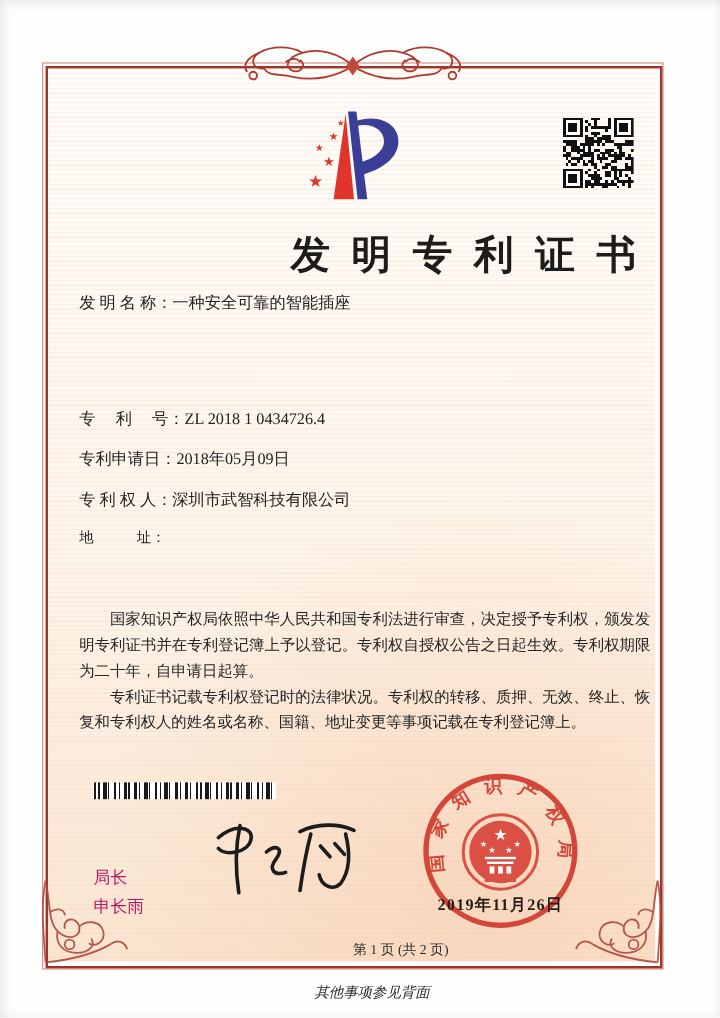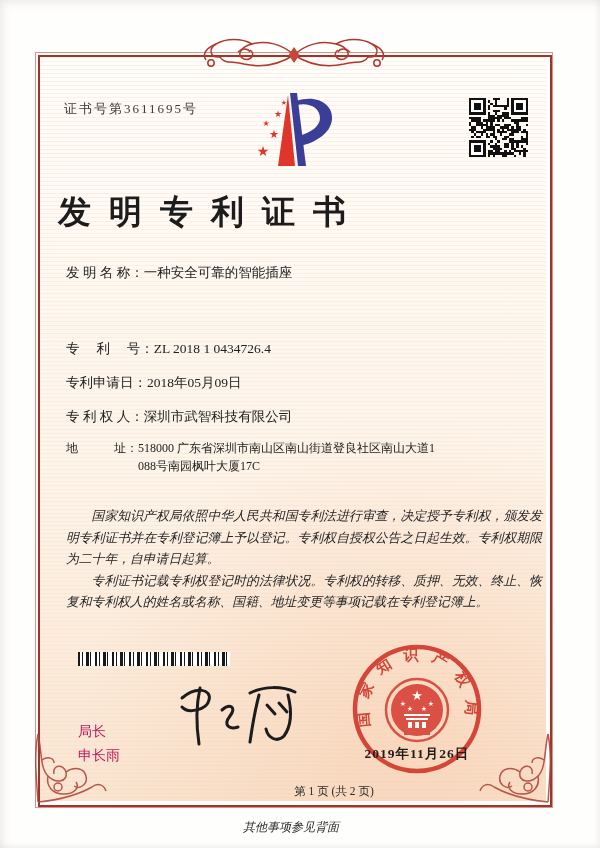--- a/index.html
+++ b/index.html
@@ -12,41 +12,41 @@
     background:
       radial-gradient(circle at 72% 92%, rgba(246,196,160,.45), rgba(246,196,160,0) 42%),
       linear-gradient(180deg, rgba(255,250,244,0) 0%, rgba(250,224,198,.30) 55%, rgba(246,213,182,.60) 100%),
       repeating-linear-gradient(180deg, rgba(230,176,138,.16) 0 1px, rgba(255,255,255,0) 1px 4px),
       #fffdfa;}
   .frame-thin{left:35px;top:52px;width:516px;height:754px;border:1px solid #d9938a;}
   .frame-thick{left:38px;top:55px;width:510px;height:748px;border:2px solid #9c352c;}
   .cert-no{left:64px;top:100px;font-size:13px;letter-spacing:2px;color:#3a3a3a;}
   .qr{left:469px;top:98px;width:59px;height:59px;}
   .logo{left:238px;top:88px;width:100px;height:86px;}
-  .title{left:40px;top:190px;width:508px;text-align:left;font-size:33px;font-weight:bold;
+  .title{left:40px;top:190px;width:508px;text-align:right;font-size:33px;font-weight:bold;
          letter-spacing:18px;text-indent:18px;color:#1c1c1c;}
   .row{left:66px;font-size:13.5px;white-space:pre;color:#222;}
   .row .lab{display:inline-block;white-space:pre;}
   .addr-wrap{left:66px;font-size:12px;display:flex;color:#222;}
   .addr-wrap .lab{white-space:pre;}
   .addr-lines div{line-height:17.5px;white-space:pre;}
   .legal{left:66px;top:506px;width:476px;font-size:12.8px;line-height:21.5px;
-         font-style:italic;text-align:justify;color:#242424;}
+         text-align:justify;color:#242424;}
   .legal p{margin:0;text-indent:2em;}
   .barcode{left:78px;top:652px;width:152px;height:14px;
     background:repeating-linear-gradient(90deg,#191919 0 2px,#fff 2px 4px,#191919 4px 5px,
       #fff 5px 8px,#191919 8px 11px,#fff 11px 12px,#191919 12px 13px,#fff 13px 17px);}
   .signer{left:78px;top:699px;font-family:Liberation Sans, sans-serif;font-size:14px;
           font-weight:500;color:#be185d;line-height:24px;margin-top:20px;}
   .signature{left:162px;top:676px;width:148px;height:82px;}
   .seal{left:348px;top:640px;width:138px;height:138px;opacity:.92;}
   .seal-date{left:342px;top:745px;width:150px;text-align:center;font-size:13.5px;
              letter-spacing:1px;font-weight:bold;color:#241c19;}
   .page-num{left:40px;top:784px;width:588px;text-align:center;font-size:11.5px;color:#2c2c2c;}
-  .back-note{left:37px;top:819px;width:508px;text-align:center;font-size:12px;
+  .back-note{left:56px;top:819px;width:508px;text-align:center;font-size:12px;
              font-style:italic;color:#2c2c2c;}
   .orn-top{left:196px;top:36px;width:196px;height:40px;}
   .orn-bl{left:28px;top:730px;width:82px;height:84px;}
   .orn-br{left:476px;top:730px;width:82px;height:84px;transform:scaleX(-1);}
 </style>
 </head>
 <body>
 
 <div class="page">
 
@@ -94,21 +94,20 @@
       <path d="M10,4 C6,24 8,44 10,72"></path>
       <path d="M10,72 C30,70 48,66 64,57"></path>
       <path d="M20,46 C18,56 24,64 36,64 C46,64 52,58 48,52"></path>
       <circle cx="30" cy="57" r="4"></circle>
       <path d="M38,42 C46,36 56,38 58,46 C60,54 52,60 46,56"></path>
       <path d="M64,57 C70,52 76,55 78,61"></path>
       <path d="M14,30 C20,26 26,28 26,33"></path>
     </g>
   </svg>
 
-  <div class="abs cert-no">证书号第3611695号</div>
 
   <svg class="abs logo" viewBox="0 0 100 86">
     <polygon points="50,7 57,78 40,78" fill="#e0352b"></polygon>
     <polygon points="52,5 59,5 68,78 60,78" fill="#3a3e96"></polygon>
     <path d="M58,13 C80,6 95,17 94,31 C93,46 76,55 62,58 L60,48 C73,45 82,38 82,30 C82,19 70,14 59,17 Z" fill="#3a3e96"></path>
     <g fill="#e0352b" text-anchor="middle" font-family="DejaVu Sans, sans-serif">
       <text x="46" y="17" font-size="7">★</text>
       <text x="40" y="29" font-size="9">★</text>
       <text x="28" y="38" font-size="8">★</text>
       <text x="36" y="50" font-size="11">★</text>
@@ -357,31 +356,27 @@
         <rect x="19" y="1" width="5" height="5" fill="#fff"></rect>
         <rect x="20" y="2" width="3" height="3" fill="#111"></rect>
         <rect x="0" y="18" width="7" height="7" fill="#111"></rect>
         <rect x="1" y="19" width="5" height="5" fill="#fff"></rect>
         <rect x="2" y="20" width="3" height="3" fill="#111"></rect>
       </svg>
   </div>
 
   <div class="abs title">发明专利证书</div>
 
-  <div class="abs row" style="top:264px"><span class="lab">发 明 名 称：</span><span>一种安全可靠的智能插座</span></div>
+  <div class="abs row" style="top:244px"><span class="lab">发 明 名 称：</span><span>一种安全可靠的智能插座</span></div>
   <div class="abs row" style="top:340px"><span class="lab">专　 利　 号：</span><span>ZL 2018 1 0434726.4</span></div>
   <div class="abs row" style="top:374px"><span class="lab">专利申请日：</span><span>2018年05月09日</span></div>
   <div class="abs row" style="top:408px"><span class="lab">专 利 权 人：</span><span>深圳市武智科技有限公司</span></div>
 
   <div class="abs addr-wrap" style="top:440px">
     <span class="lab">地　　　址：</span>
-    <span class="addr-lines">
-      <div>518000 广东省深圳市南山区南山街道登良社区南山大道1</div>
-      <div>088号南园枫叶大厦17C</div>
-    </span>
   </div>
 
 
   <div class="abs legal">
     <p>国家知识产权局依照中华人民共和国专利法进行审查，决定授予专利权，颁发发明专利证书并在专利登记簿上予以登记。专利权自授权公告之日起生效。专利权期限为二十年，自申请日起算。</p>
     <p>专利证书记载专利权登记时的法律状况。专利权的转移、质押、无效、终止、恢复和专利权人的姓名或名称、国籍、地址变更等事项记载在专利登记簿上。</p>
   </div>
 
   <div class="abs barcode"></div>
 

